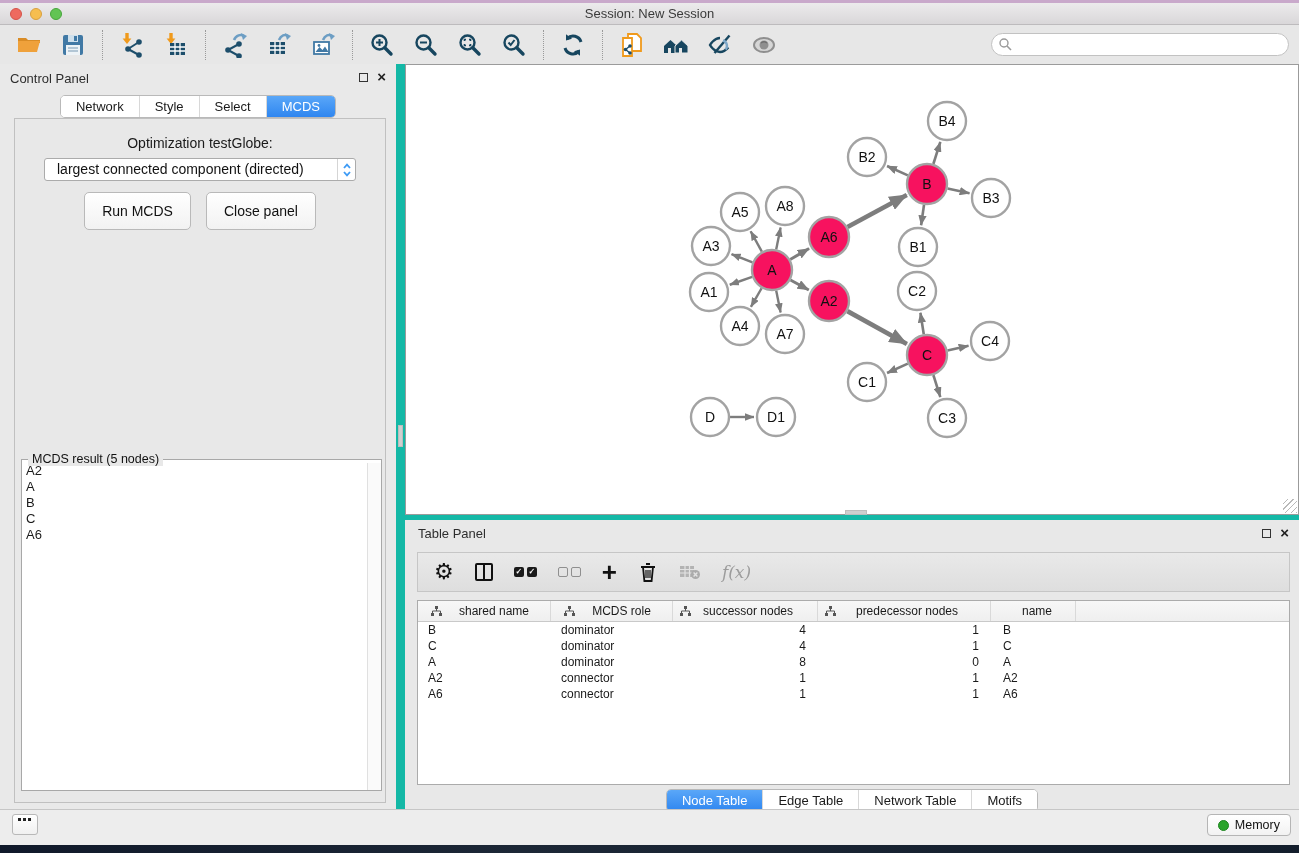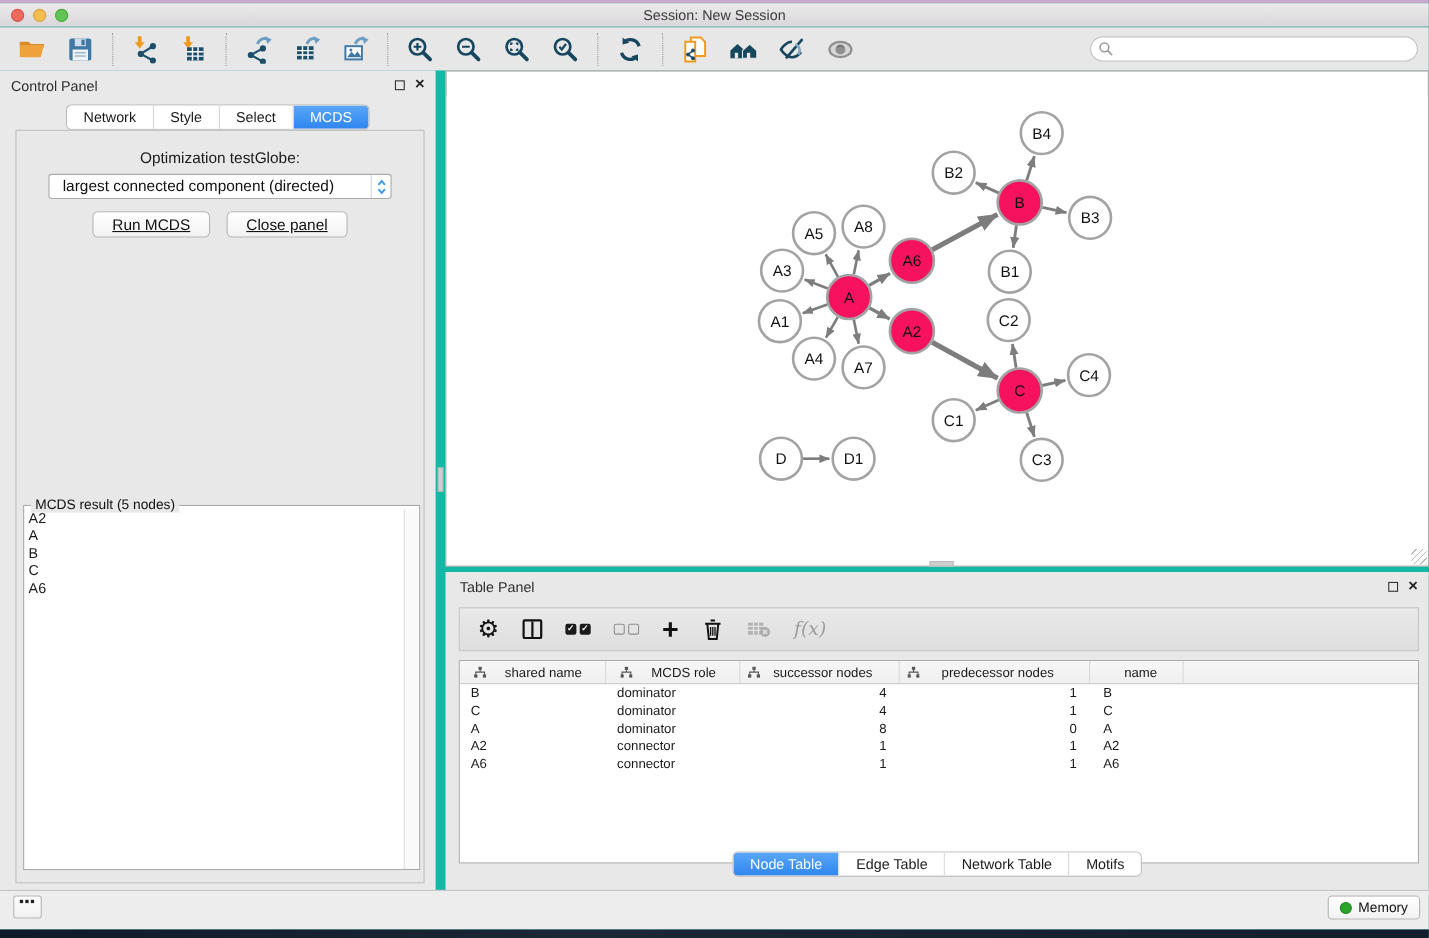--- a/index.html
+++ b/index.html
@@ -58,22 +58,22 @@
   .select-row { display:flex; justify-content:center; margin-top:7px; }
   .select {
     display:flex; width:312px; height:23px; background:#fff;
     border:1px solid #ABABAB; border-radius:3px;
   }
   .select-text { flex:1; font-size:14px; line-height:21px; padding-left:12px; color:#111;
     white-space:nowrap; overflow:hidden; }
   .select-stepper { width:18px; border-left:1px solid #D5D5D5; display:flex; align-items:center; justify-content:center; }
   .btn-row { display:flex; justify-content:center; gap:15px; margin-top:11px; }
   .btn {
-    height:24px; padding:0 17px; font-size:14px; color:#111;
-    background:linear-gradient(#FFFFFF,#F2F2F2); border:1px solid #B9B9B9; border-radius:5px;text-decoration:underline;
+    height:38px; padding:0 17px; font-size:14px; color:#111;
+    background:linear-gradient(#FFFFFF,#F2F2F2); border:1px solid #B9B9B9; border-radius:5px;
   }
   .fieldset {
     position:absolute; left:6px; top:340px; width:361px; height:332px;
     border:1px solid #A8A8A8; background:#fff;
   }
   .fieldset-legend {
     position:absolute; left:6px; top:-8px; background:#E8E8E8; padding:0 4px;
     font-size:12.5px; color:#111;
   }
   .mcds-list { position:absolute; left:0; top:3px; right:15px; bottom:0; overflow:hidden; }
@@ -125,21 +125,21 @@
   .th svg { margin-left:3px; flex:none; }
   .tbl-body { }
   .tr { display:flex; height:16px; line-height:16px; font-size:12px; }
   .td { white-space:nowrap; overflow:hidden; }
   .c0 { width:133px; padding-left:10px; }
   .c1 { width:122px; padding-left:10px; }
   .c2 { width:145px; text-align:right; padding-right:12px; }
   .c3 { width:173px; text-align:right; padding-right:12px; }
   .c4 { width:85px; padding-left:12px; }
   .cf { flex:1; border-right:none !important; }
-  .tp-tabs { position:absolute; left:0; right:0; bottom:16px; display:flex; justify-content:center; }
+  .tp-tabs { position:absolute; left:0; right:0; bottom:1px; display:flex; justify-content:center; }
   
   .statusbar {
     position:absolute; left:0; bottom:8px; width:100%; height:36px;
     background:#EDEDED; border-top:1px solid #C6C6C6;
   }
   .list-btn {
     position:absolute; left:12px; top:4px; width:26px; height:21px;
     background:linear-gradient(#FFF,#F0F0F0); border:1px solid #B8B8B8; border-radius:3px; padding:3px 4px 0 5px;
   }
   .lg-row { height:2.5px; background:#222; margin:0 0 2px 5px; position:relative; }

